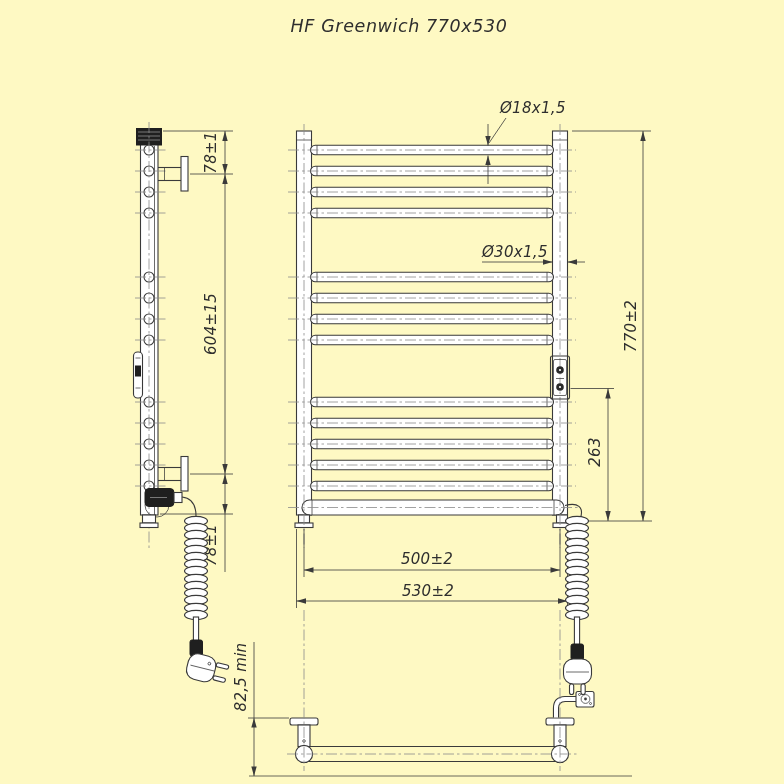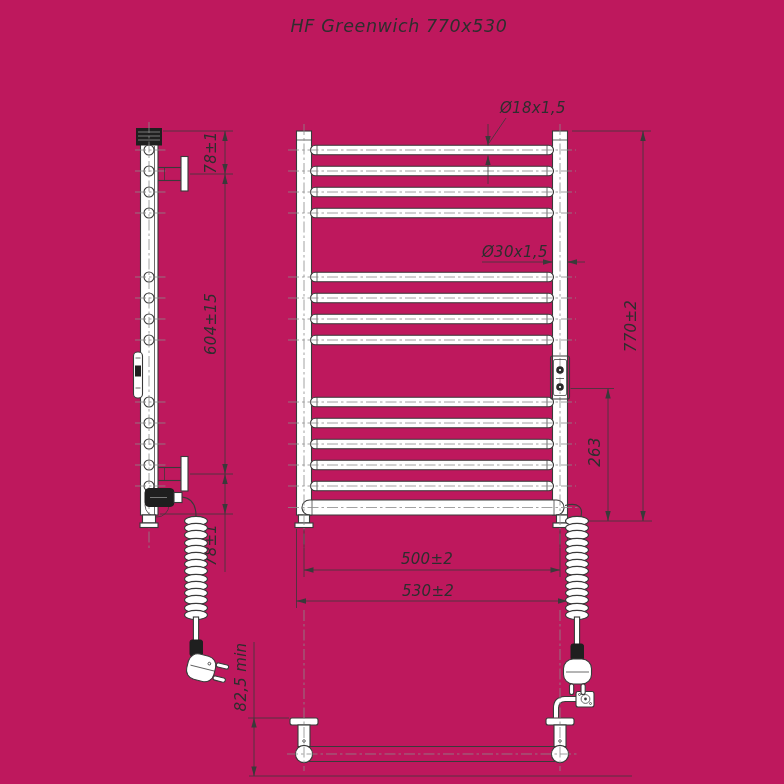--- a/index.html
+++ b/index.html
@@ -1,16 +1,16 @@
 <!DOCTYPE html>
 <html><head>
 <meta charset="utf-8">
 <style>
   html,body{margin:0;padding:0;background:#fff;}
-  .sheet{position:relative;width:784px;height:784px;background:#be185d;font-family:"DejaVu Sans",sans-serif;overflow:hidden;}
+  .sheet{position:relative;width:784px;height:784px;background:#fef9c3;font-family:"DejaVu Sans",sans-serif;overflow:hidden;}
   svg{position:absolute;left:0;top:0;}
   .ln{stroke:#3a3a3a;stroke-width:1.1;fill:none;}
   .lnw{stroke:#3a3a3a;stroke-width:1.1;fill:#ffffff;}
   .thin{stroke:#3a3a3a;stroke-width:0.75;fill:none;}
   .cl{stroke:#8a8a8a;stroke-width:0.8;fill:none;stroke-dasharray:11 3 2.5 3;}
   .dim{stroke:#3a3a3a;stroke-width:0.8;fill:none;}
   .arr{fill:#3a3a3a;stroke:none;}
   .dark{fill:#1f1f1f;stroke:#1f1f1f;stroke-width:1;}
   .capline{stroke:#8f8f8f;stroke-width:0.8;}
   .dtext{font-family:"DejaVu Sans",sans-serif;font-style:italic;font-size:15px;fill:#2e2e2e;letter-spacing:.3px;}

